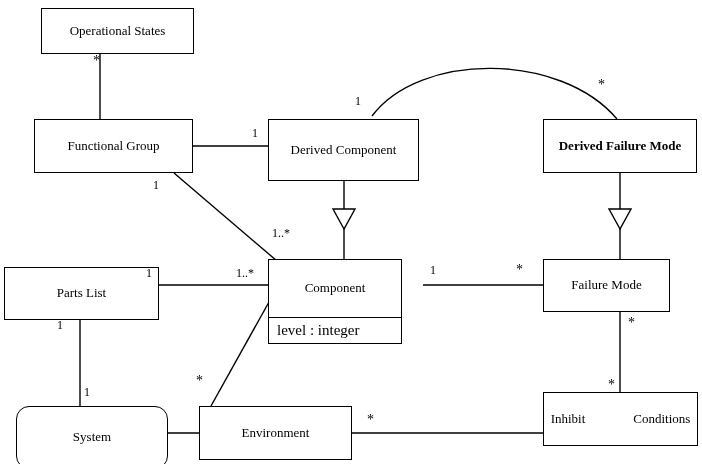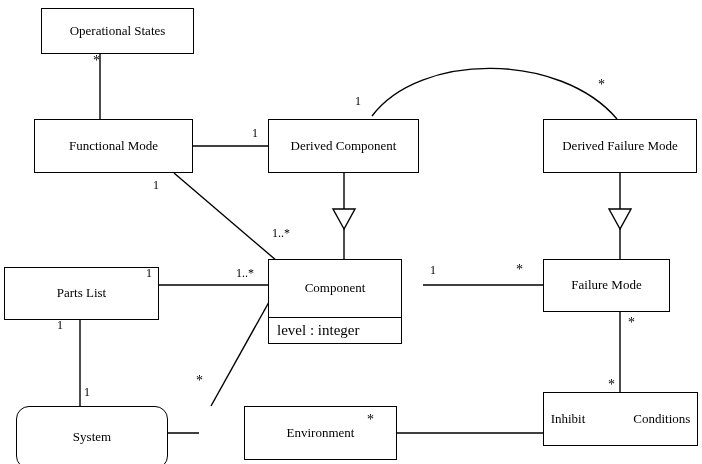--- a/index.html
+++ b/index.html
@@ -100,49 +100,49 @@
 
       <line x1="352" y1="433" x2="543" y2="433"></line>
     </g>
   </svg>
 
   <div class="node" style="left:41px; top:8px; width:153px; height:46px;">
     <div class="title">Operational States</div>
   </div>
 
   <div class="node" style="left:34px; top:119px; width:159px; height:54px;">
-    <div class="title">Functional Mode</div>
+    <div class="title">Functional Group</div>
   </div>
 
-  <div class="node" style="left:268px; top:119px; width:151px; height:54px;">
+  <div class="node" style="left:268px; top:119px; width:151px; height:62px;">
     <div class="title">Derived Component</div>
   </div>
 
-  <div class="node" style="left:543px; top:119px; width:154px; height:54px;">
+  <div class="node" style="left:543px; top:119px; width:154px; height:54px;font-weight:bold;">
     <div class="title">Derived Failure Mode</div>
   </div>
 
   <div class="node" style="left:4px; top:259px; width:155px; height:53px;margin-top:8px;">
     <div class="title">Parts List</div>
   </div>
 
   <div class="node" style="left:268px; top:259px; width:134px; height:85px;">
     <div class="title">Component</div>
     <div class="compartment">level : integer</div>
   </div>
 
   <div class="node" style="left:543px; top:259px; width:127px; height:53px;">
     <div class="title">Failure Mode</div>
   </div>
 
   <div class="node" style="left:16px; top:406px; width:152px; height:63px;border-radius:13px;">
     <div class="title">System</div>
   </div>
 
-  <div class="node" style="left:199px; top:406px; width:153px; height:54px;margin-left:45px;">
+  <div class="node" style="left:199px; top:406px; width:153px; height:54px;">
     <div class="title">Environment</div>
   </div>
 
   <div class="node" style="left:543px; top:392px; width:155px; height:54px;">
     <div class="title" style="gap:48px;">
       <span>Inhibit</span>
       <span>Conditions</span>
     </div>
   </div>
 

